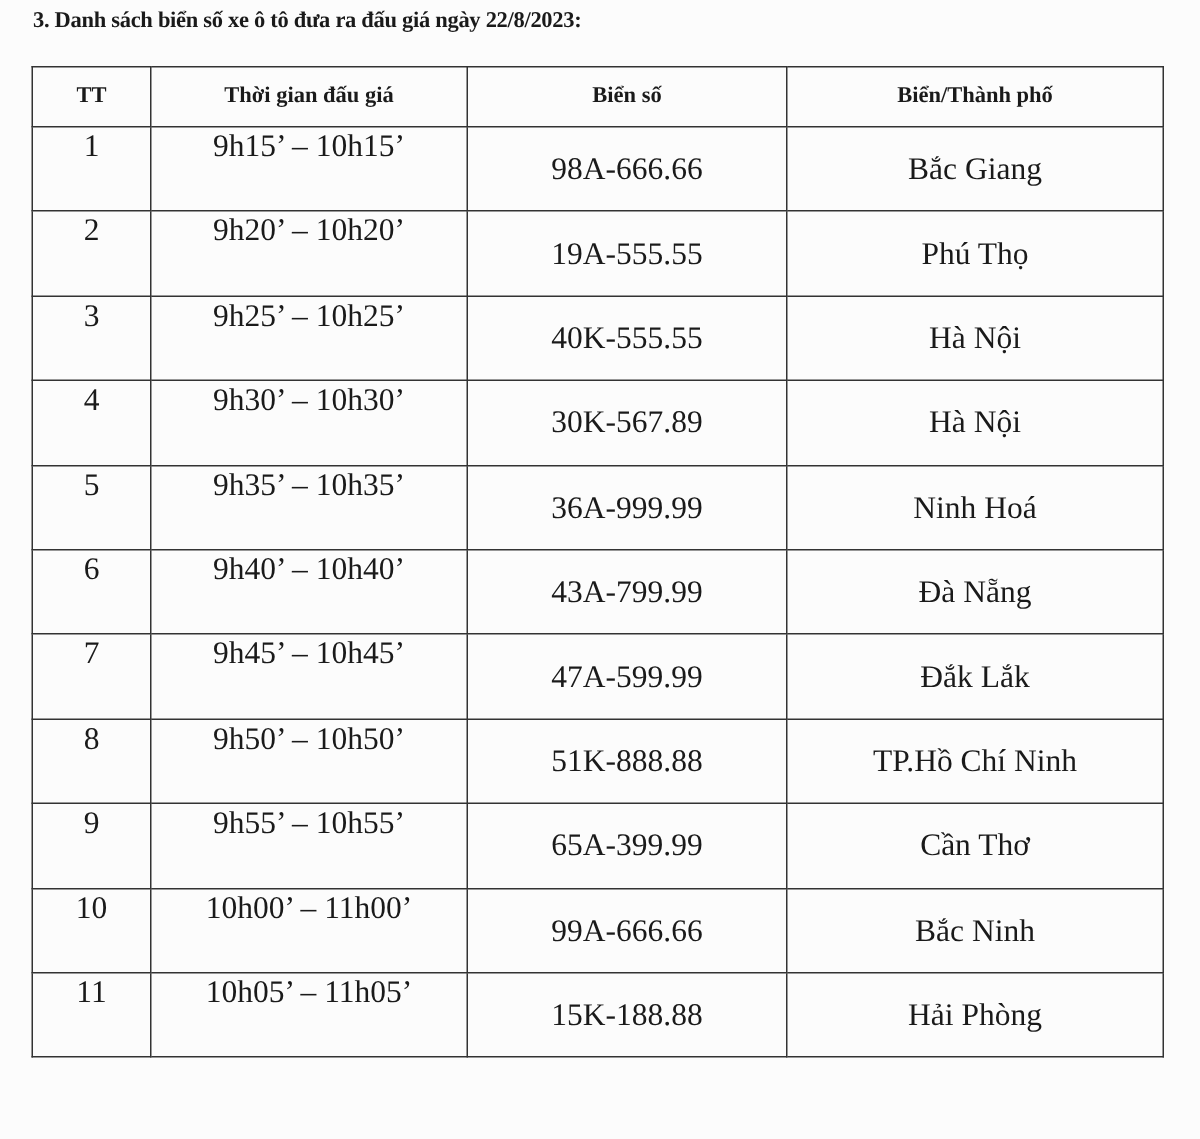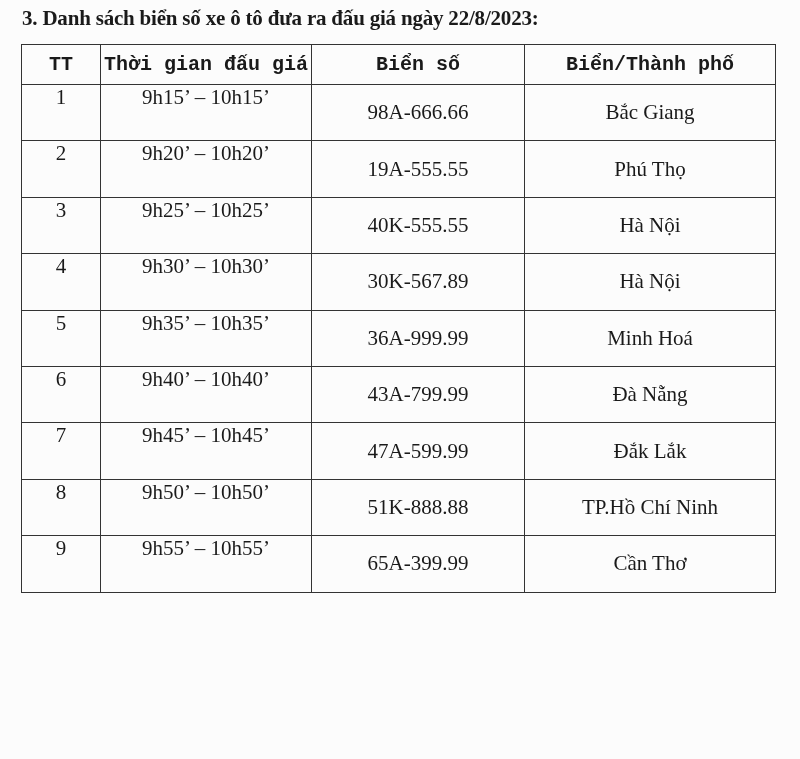--- a/index.html
+++ b/index.html
@@ -12,21 +12,21 @@
     height: 759px;
     position: relative;
     overflow: hidden;
     font-family: "Liberation Serif", "DejaVu Serif", serif;
     color: #1a1a1a;
   }
   .doc-heading {
     position: absolute;
     left: 22px;
     top: 6px;
-    font-size: 21px;
+    font-size: 15px;
     font-weight: bold;
     letter-spacing: -0.2px;
     white-space: nowrap;
   }
   table.auction-table {
     position: absolute;
     left: 21px;
     top: 44px;
     width: 754px;
     border-collapse: collapse;
@@ -35,23 +35,22 @@
   table.auction-table th,
   table.auction-table td {
     border: 1.6px solid #333;
     text-align: center;
     padding: 0;
     font-size: 21px;
   }
   table.auction-table th {
     height: 39px;
     font-weight: bold;
-    font-size: 20px;
+    font-size: 15px;
     vertical-align: middle;
-    font-family: Liberation Mono, monospace;
   }
   table.auction-table td {
     height: 55.4px;
   }
   td.col-tt, td.col-time {
     vertical-align: top;
     padding-top: 14px;
   }
   td.col-plate, td.col-city {
     vertical-align: middle;
@@ -105,21 +104,21 @@
     <tr>
       <td class="col-tt">4</td>
       <td class="col-time">9h30’ – 10h30’</td>
       <td class="col-plate">30K-567.89</td>
       <td class="col-city">Hà Nội</td>
     </tr>
     <tr>
       <td class="col-tt">5</td>
       <td class="col-time">9h35’ – 10h35’</td>
       <td class="col-plate">36A-999.99</td>
-      <td class="col-city">Minh Hoá</td>
+      <td class="col-city">Ninh Hoá</td>
     </tr>
     <tr>
       <td class="col-tt">6</td>
       <td class="col-time">9h40’ – 10h40’</td>
       <td class="col-plate">43A-799.99</td>
       <td class="col-city">Đà Nẵng</td>
     </tr>
     <tr>
       <td class="col-tt">7</td>
       <td class="col-time">9h45’ – 10h45’</td>
@@ -131,14 +130,26 @@
       <td class="col-time">9h50’ – 10h50’</td>
       <td class="col-plate">51K-888.88</td>
       <td class="col-city">TP.Hồ Chí Ninh</td>
     </tr>
     <tr>
       <td class="col-tt">9</td>
       <td class="col-time">9h55’ – 10h55’</td>
       <td class="col-plate">65A-399.99</td>
       <td class="col-city">Cần Thơ</td>
     </tr>
+    <tr>
+      <td class="col-tt">10</td>
+      <td class="col-time">10h00’ – 11h00’</td>
+      <td class="col-plate">99A-666.66</td>
+      <td class="col-city">Bắc Ninh</td>
+    </tr>
+    <tr>
+      <td class="col-tt">11</td>
+      <td class="col-time">10h05’ – 11h05’</td>
+      <td class="col-plate">15K-188.88</td>
+      <td class="col-city">Hải Phòng</td>
+    </tr>
   </tbody>
 </table>
 
 </body></html>

